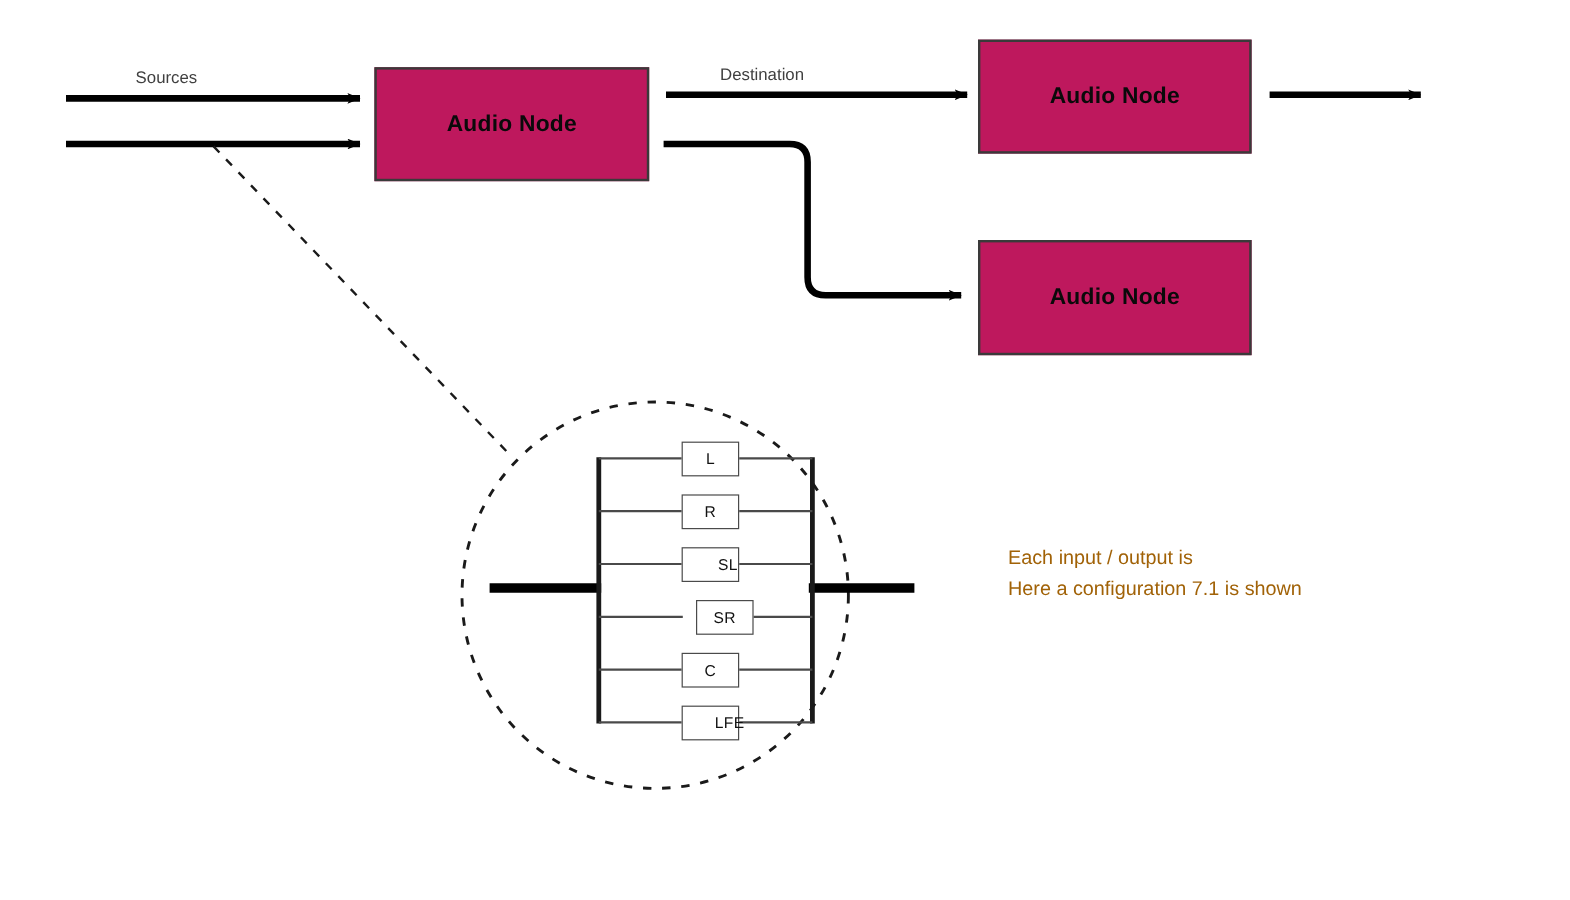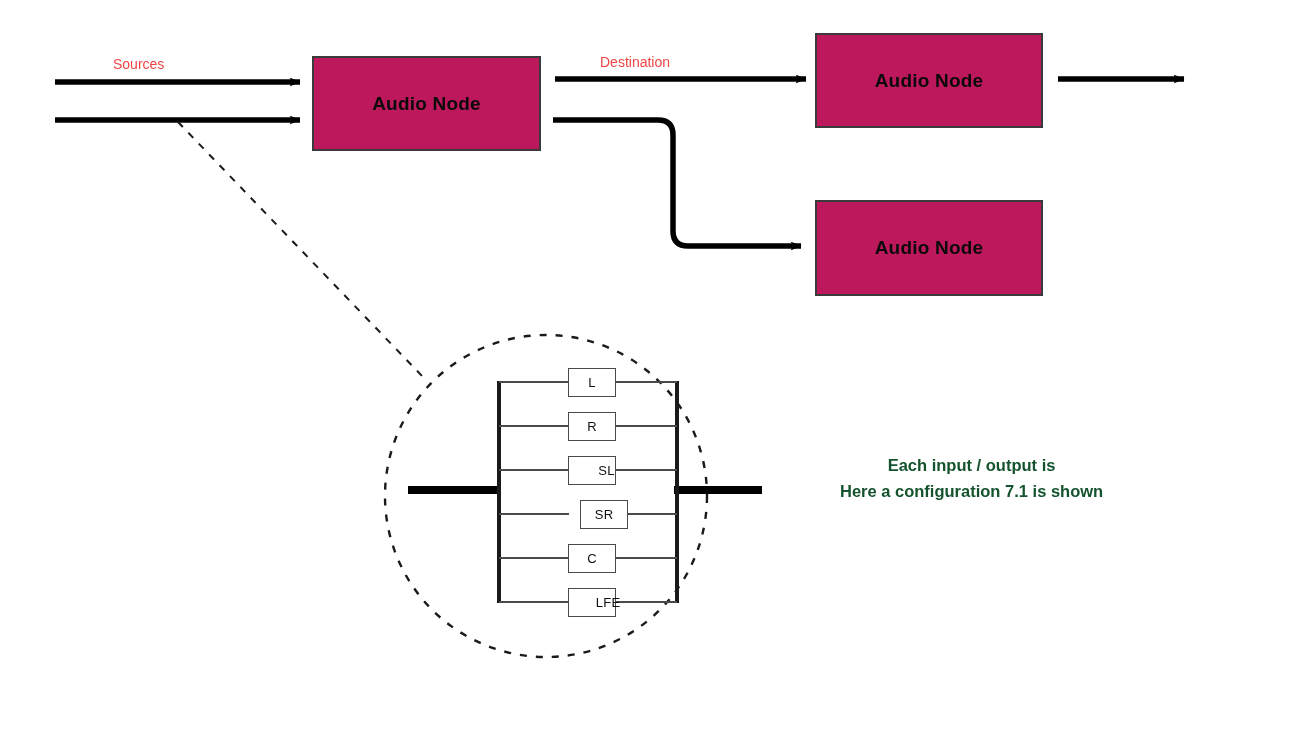--- a/index.html
+++ b/index.html
@@ -40,32 +40,31 @@
     font-size: 19px;
     font-weight: bold;
     color: #0a0a0a;
     letter-spacing: 0.2px;
   }
   .edge-label {
     position: absolute;
     font-family: "Liberation Sans", sans-serif;
     font-size: 14px;
     font-weight: normal;
-    color: #ef4444;
+    color: #404040;
     white-space: nowrap;
   }
   .caption {
     position: absolute;
     font-family: "Liberation Sans", sans-serif;
     font-size: 16.5px;
-    font-weight: bold;
-    color: #14532d;
+    font-weight: normal;
+    color: #a16207;
     line-height: 26px;
     white-space: nowrap;
-    text-align: center;
   }
   .chan-box {
     position: absolute;
     background: #ffffff;
     border: 1.6px solid #4a4a4a;
     box-sizing: border-box;
     display: flex;
     align-items: center;
     justify-content: center;
   }

